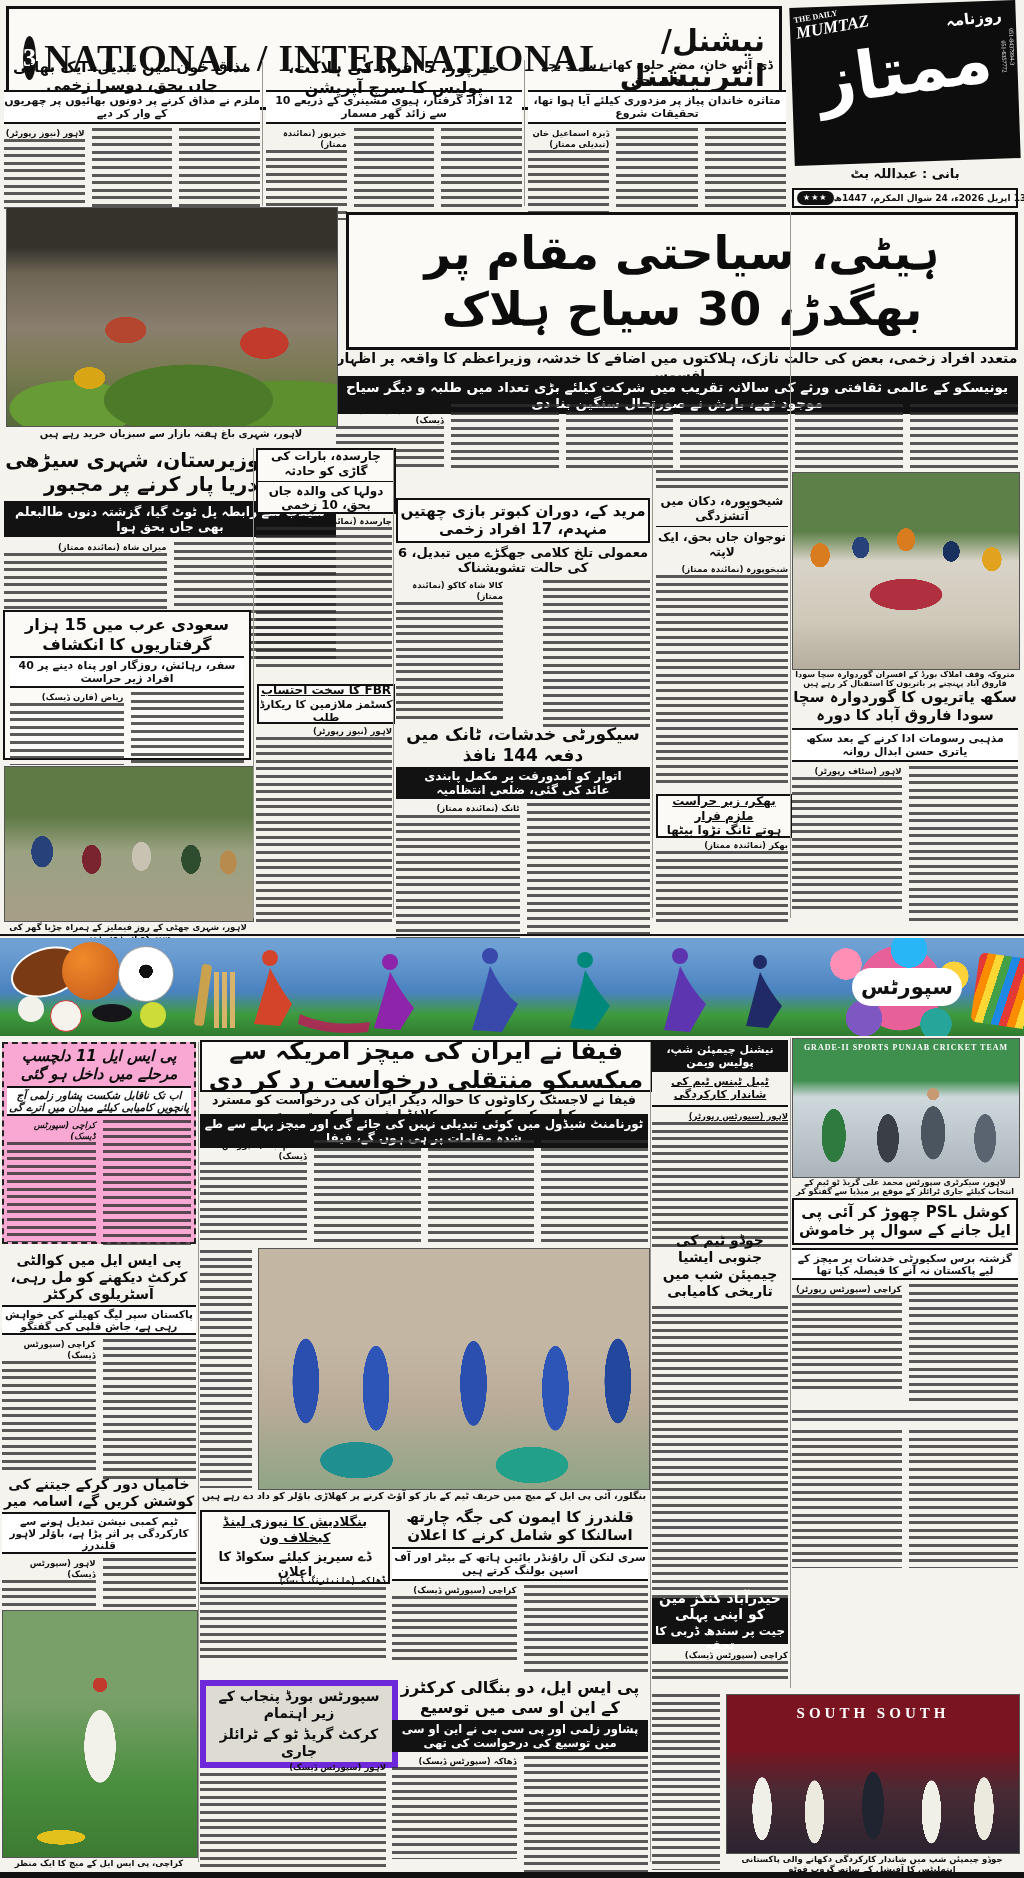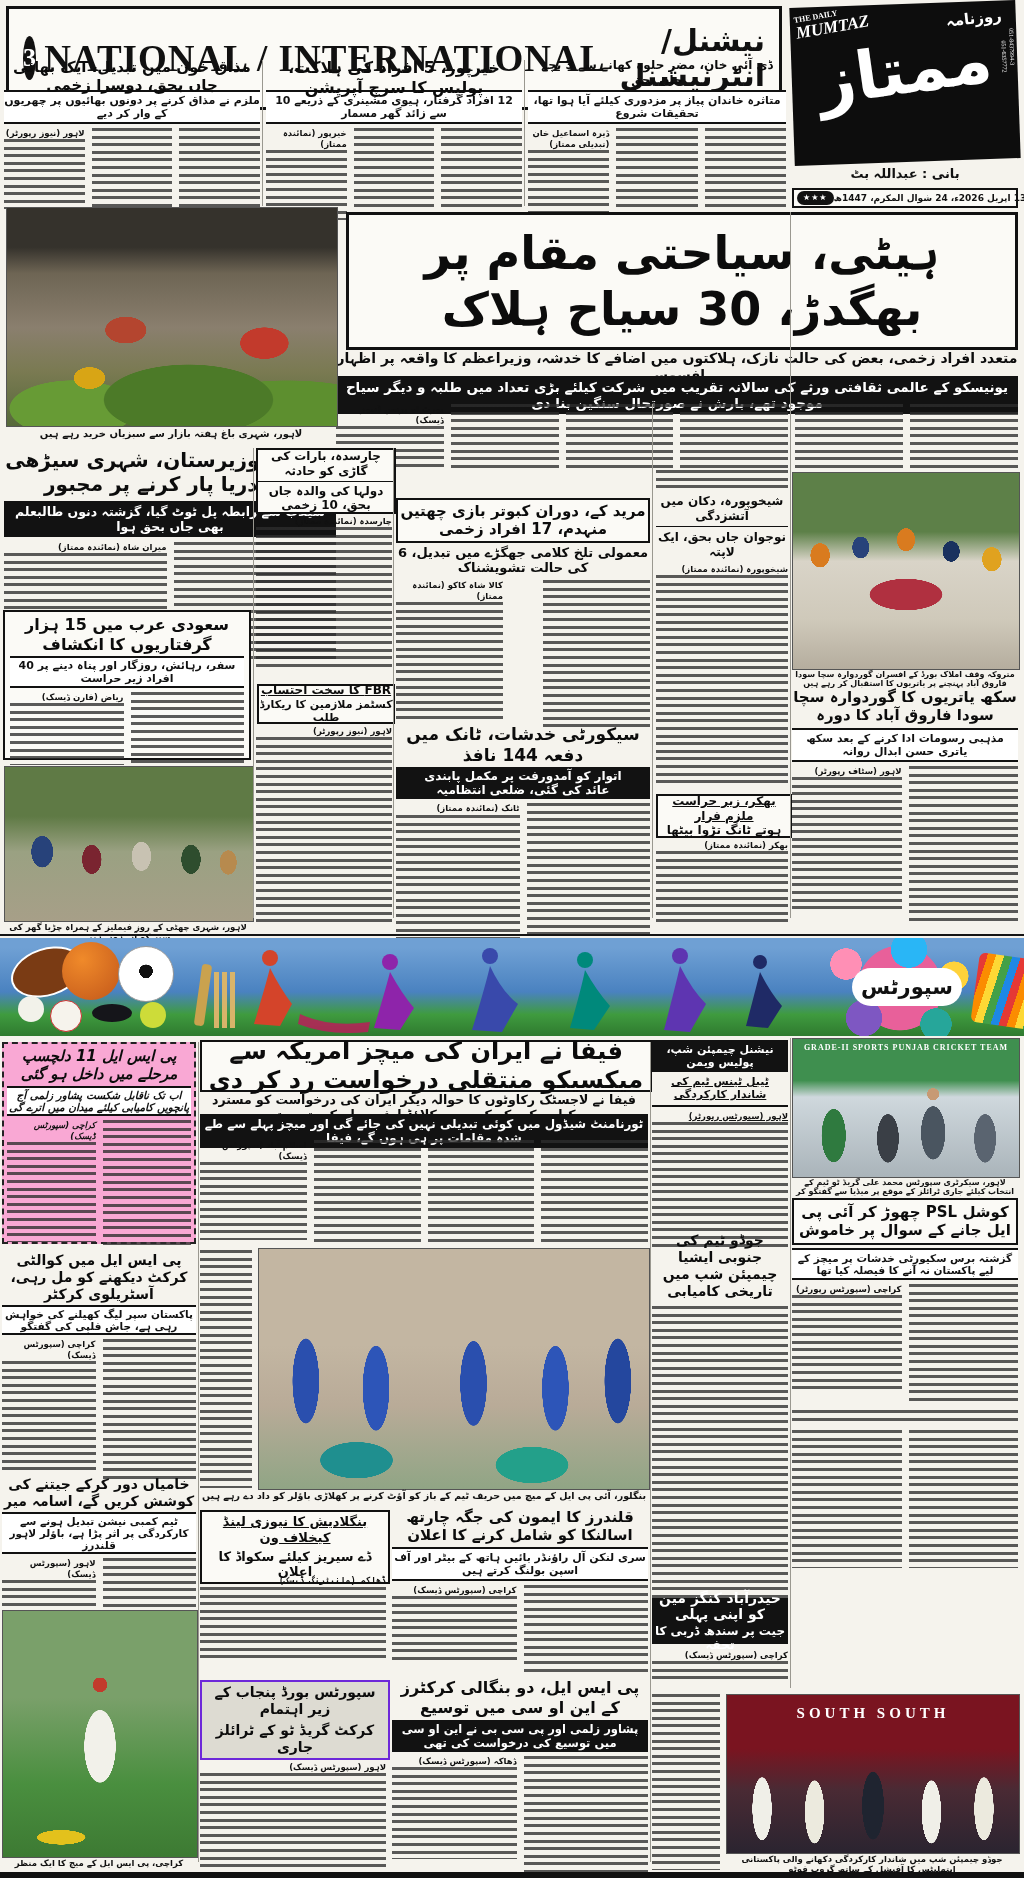--- a/index.html
+++ b/index.html
@@ -365,21 +365,21 @@
     <div class="sub" style="font-size:11px;padding:2px 0;margin-top:2px;">سری لنکن آل راؤنڈر بائیں ہاتھ کے بیٹر اور آف اسپن بولنگ کرتے ہیں</div>
     <div class="cols" style="height:90px;margin-top:4px;">
       <div>
           <div class="lead">کراچی (سپورٹس ڈیسک)</div>
           <div class="stripes" style="height:64px;"></div>
         </div>
       <div class="stripes"></div>
     </div>
   </div>
 
-  <div class="abs ur" style="left:200px;top:1680px;width:186px;height:76px;background:#dddbd2;border:2px solid #6d28d9;display:flex;flex-direction:column;justify-content:center;">
+  <div class="abs ur" style="left:200px;top:1680px;width:186px;height:76px;background:#dddbd2;border:6px solid #6d28d9;display:flex;flex-direction:column;justify-content:center;">
     <div class="hl" style="font-size:14px;">سپورٹس بورڈ پنجاب کے زیر اہتمام</div>
     <div class="hl" style="font-size:14px;margin-top:3px;">کرکٹ گریڈ ٹو کے ٹرائلز جاری</div>
   </div>
   <div class="abs ur" style="left:200px;top:1762px;width:186px;">
     <div class="lead">لاہور (سپورٹس ڈیسک)</div>
     <div class="stripes" style="height:94px;"></div>
   </div>
   <div class="abs ur" style="left:392px;top:1678px;width:256px;">
     <div class="hl" style="font-size:16px;">پی ایس ایل، دو بنگالی کرکٹرز کے این او سی میں توسیع</div>
     <div class="bar" style="font-size:11.5px;padding:2px 0;margin-top:3px;">پشاور زلمی اور پی سی بی نے این او سی میں توسیع کی درخواست کی تھی</div>

